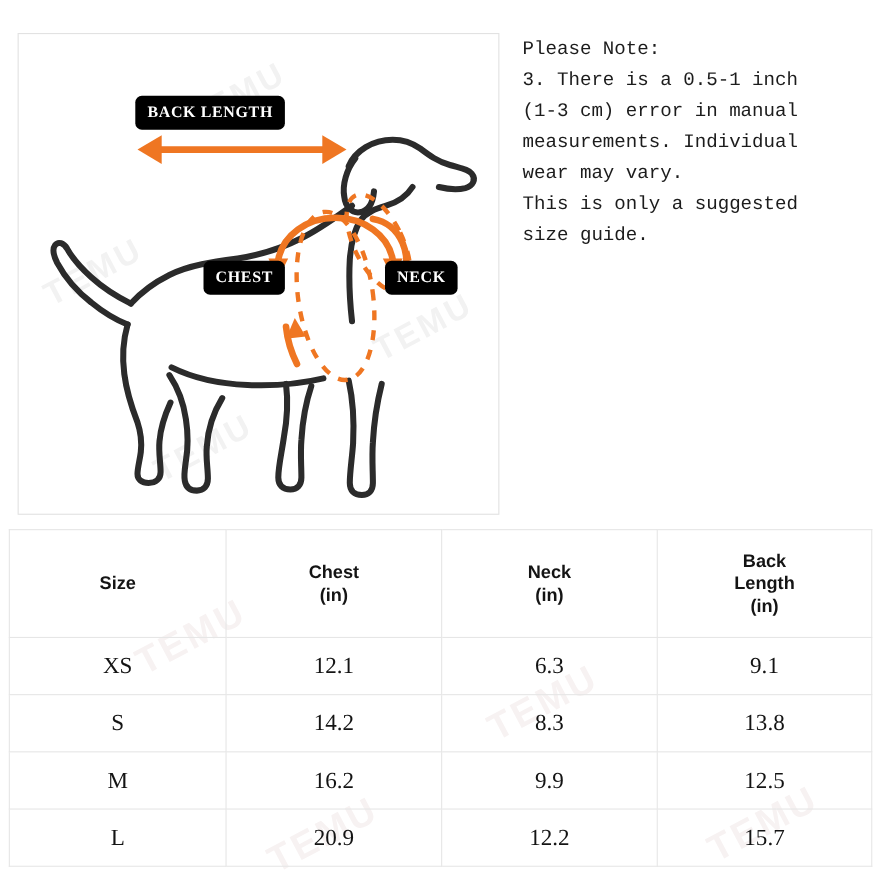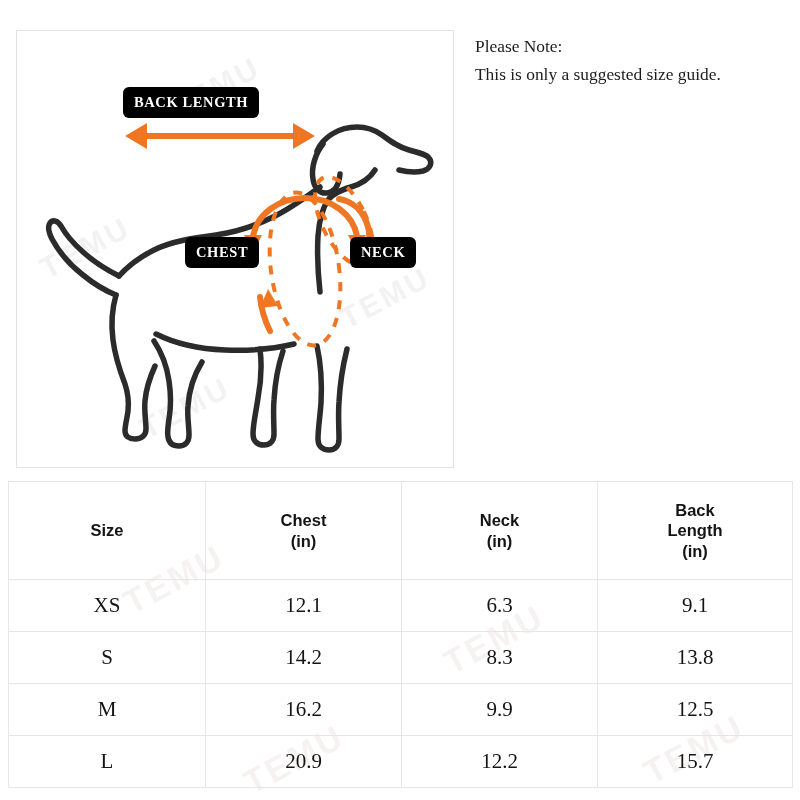--- a/index.html
+++ b/index.html
@@ -83,21 +83,21 @@
   }
   .tag-back  { left: 106px; top: 56px; }
   .tag-chest { left: 168px; top: 206px; }
   .tag-neck  { left: 333px; top: 206px; }
 
   
   .note {
     width: 291px;
     height: 478px;
     padding: 32px 0 0 20px;
-    font-family: Liberation Serif, serif;
+    font-family: Liberation Mono, monospace;
     font-size: 17.4px;
     line-height: 1.62;
     color: #1c1c1c;
   }
   .note p { margin: 0; }
 
   
   .table-wrap {
     position: absolute;
     left: 8px; top: 481px;
@@ -261,20 +261,21 @@
         </svg>
 
         <div class="tag tag-back">BACK LENGTH</div>
         <div class="tag tag-chest">CHEST</div>
         <div class="tag tag-neck">NECK</div>
       </div>
     </div>
 
     <div class="note">
       <p>Please Note:</p>
+      <p>3. There is a 0.5-1 inch (1-3 cm) error in manual measurements. Individual wear may vary.</p>
       <p>This is only a suggested size guide.</p>
     </div>
   </div>
 
   <div class="table-wrap">
     <table class="size-table">
       <colgroup>
         <col class="c0">
           <col class="c1">
           <col class="c2">

